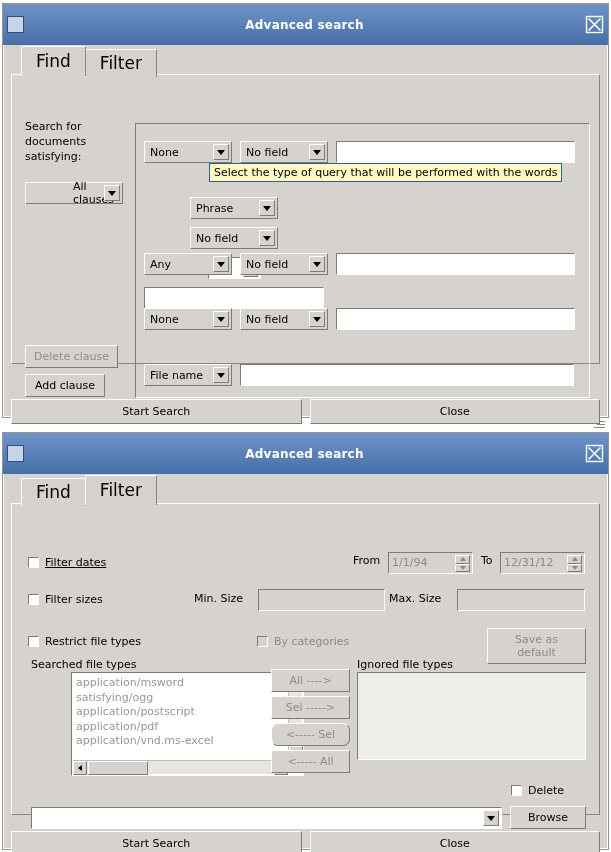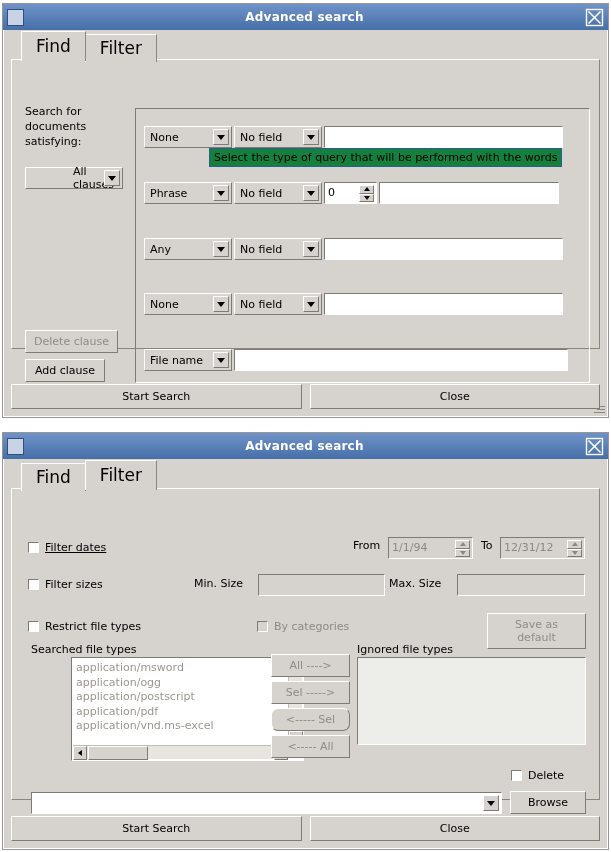--- a/index.html
+++ b/index.html
@@ -23,21 +23,21 @@
     left: 2px;
     width: 607px;
     background: #d6d2cd;
     border: 1px solid #9a968f;
     box-shadow: 0 0 0 1px #ffffff inset;
   }
   .window.top { top: 3px; height: 415px; }
   .window.bottom { top: 432px; height: 418px; }
 
   .titlebar {
-    height: 26px;
+    height: 41px;
     background: linear-gradient(#6f93c7, #466fa8);
     display: flex;
     align-items: center;
     padding: 0 4px;
     position: relative;
   }
   .titlebar .title {
     flex: 1;
     text-align: center;
     color: #ffffff;
@@ -224,29 +224,29 @@
     left: 132px; top: 78px;
     width: 455px; height: 275px;
     border: 1px solid;
     border-color: #7e7a74 #ffffff #ffffff #7e7a74;
   }
   .clause-row {
     position: absolute;
     left: 8px;
     display: flex;
     align-items: center;
-    gap: 2px;
+    gap: 8px;
   }
   .clause-row .type { width: 88px; }
   .clause-row .fieldsel { width: 88px; }
 
   .tooltip {
     position: absolute;
     left: 206px; top: 118px;
-    background: #15803d;
+    background: #fef9c3;
     border: 1px solid #2a5f8f;
     padding: 2px 4px;
     font-size: 11px;
     white-space: nowrap;
     z-index: 20;
   }
 
   .bottom-bar {
     position: absolute;
     left: 8px; right: 8px; bottom: 8px;
@@ -388,21 +388,21 @@
             <span>No field</span>
             <span class="arrowbox">
                 <i class="caret-down"></i>
               </span>
           </div>
           <div class="field" style="width:239px;">
             <span></span>
           </div>
         </div>
 
-        <div class="clause-row" style="top:73px;">
+        <div class="clause-row" style="top:73px;flex-direction:column;">
           <div class="combo type">
             <span>Phrase</span>
             <span class="arrowbox">
                 <i class="caret-down"></i>
               </span>
           </div>
           <div class="combo fieldsel">
             <span>No field</span>
             <span class="arrowbox">
                 <i class="caret-down"></i>
@@ -578,21 +578,21 @@
         <span class="caption dis" style="margin-left:6px;">By categories</span>
       </div>
       <div class="btn disabled" style="position:absolute;left:484px;top:154px;width:99px;">
         <span>Save as default</span>
       </div>
 
       <div style="position:absolute;left:28px;top:184px;" class="grouplabel">Searched file types</div>
       <div class="listbox" style="position:absolute;left:28px;top:198px;width:233px;height:104px;margin-left:40px;">
         <div class="items">
           <div>application/msword</div>
-          <div>application/ogg</div>
+          <div>satisfying/ogg</div>
           <div>application/postscript</div>
           <div>application/pdf</div>
           <div>application/vnd.ms-excel</div>
         </div>
         <div class="vscroll">
           <div class="sc-btn" style="top:0;left:0;">
               <i class="caret-up-s"></i>
             </div>
           <div class="sc-btn" style="bottom:0;left:0;">
               <i class="caret-down-s"></i>

